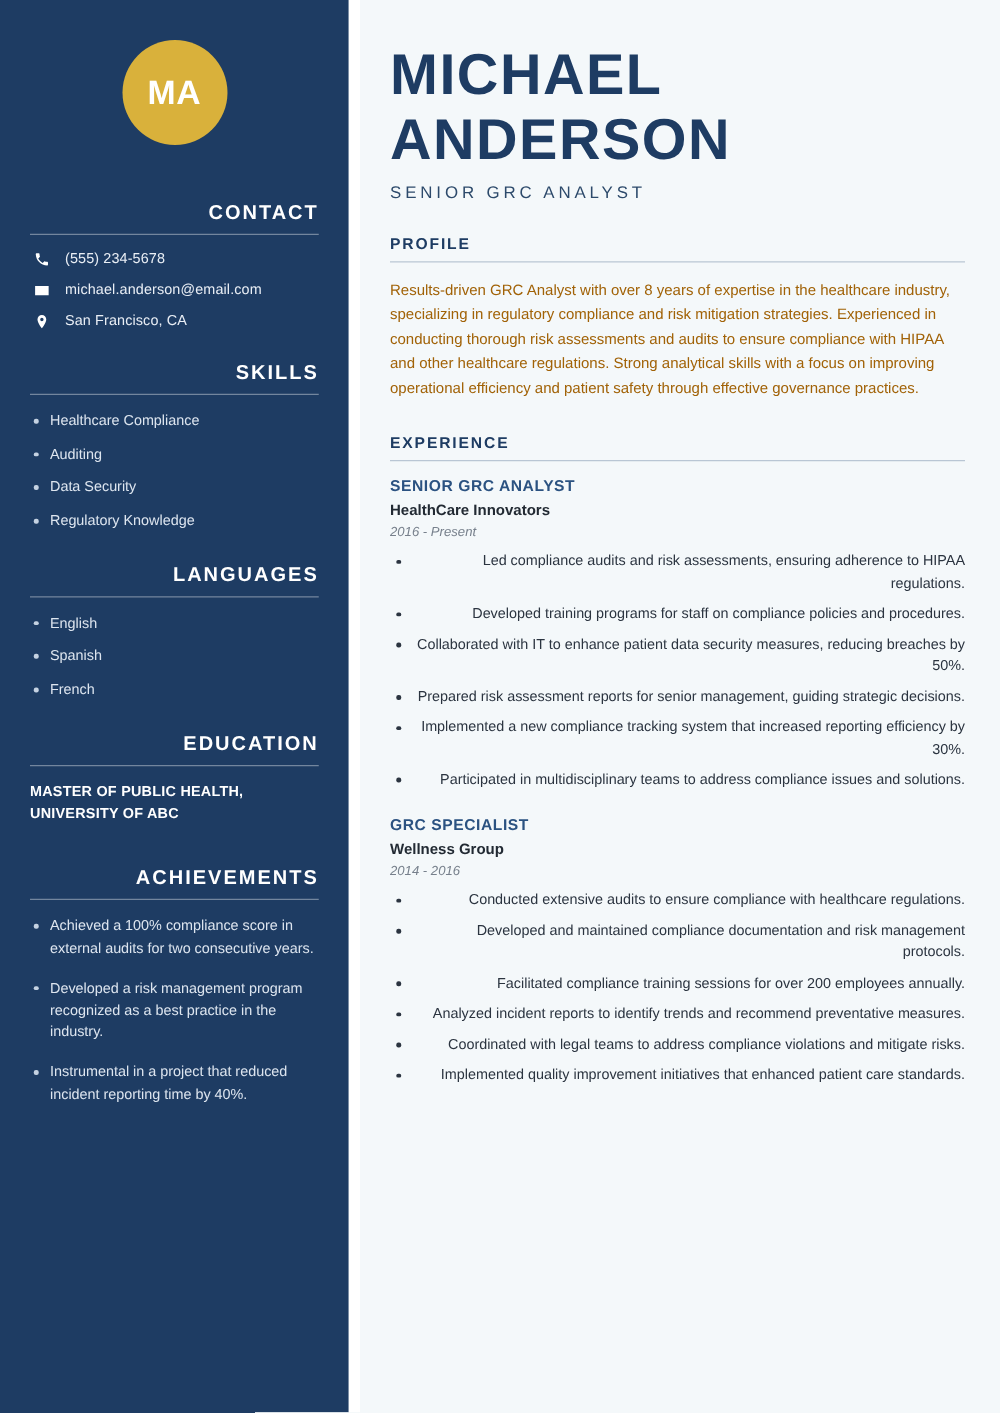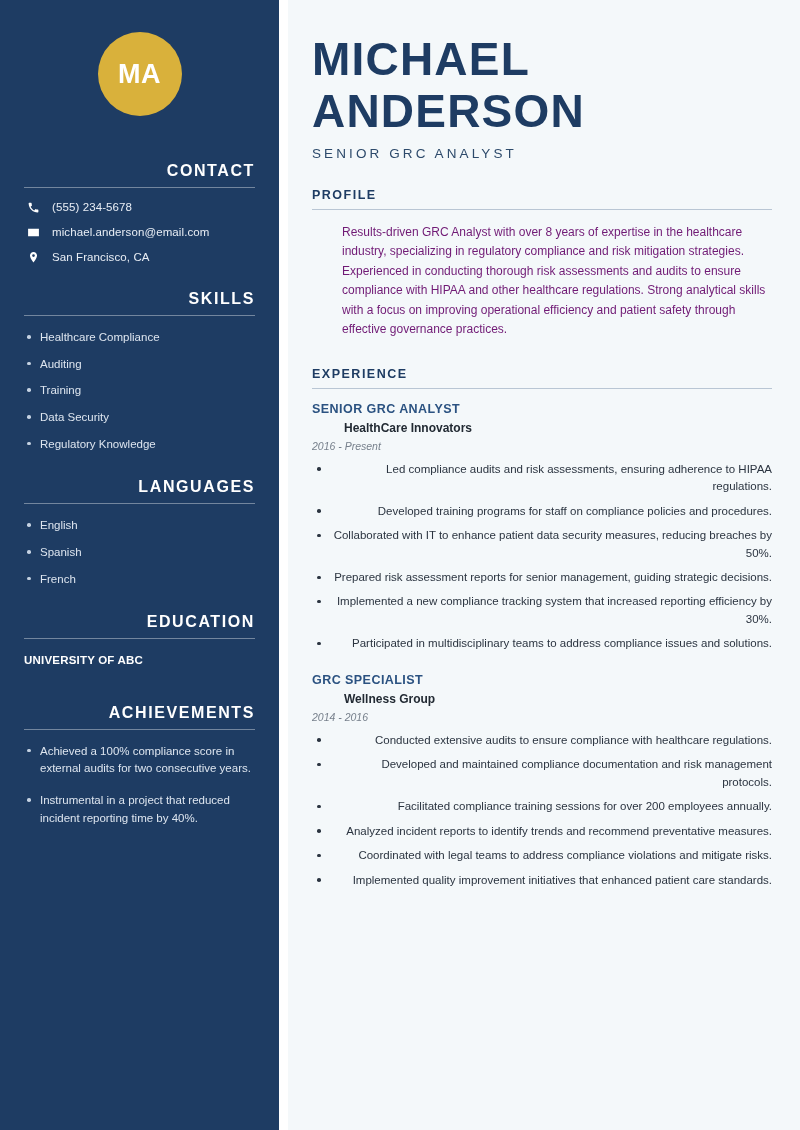--- a/index.html
+++ b/index.html
@@ -172,41 +172,39 @@
 
   .main-rule {
     height: 1px;
     background: #b9c6d4;
     margin-bottom: 13px;
   }
 
   .profile-text {
     font-size: 12px;
     line-height: 1.62;
-    color: #701a75;
-    margin-left: 30px;
+    color: #a16207;
   }
 
   .job { margin-bottom: 20px; }
   .job:last-child { margin-bottom: 0; }
 
   .job-title {
     font-size: 12.5px;
     font-weight: bold;
     color: #2b5281;
     letter-spacing: 0.45px;
     margin-bottom: 5px;
   }
 
   .job-company {
     font-size: 12px;
     font-weight: bold;
     color: #222a33;
     margin-bottom: 5px;
-    margin-left: 32px;
   }
 
   .job-dates {
     font-size: 10.5px;
     font-style: italic;
     color: #77808c;
     margin-bottom: 9px;
   }
 
   .job-list { list-style: none; text-align: right; }
@@ -272,47 +270,48 @@
         <span class="contact-text">San Francisco, CA</span>
       </div>
     </section>
 
     <section class="side-section">
       <div class="side-heading">SKILLS</div>
       <div class="side-rule"></div>
       <ul class="side-list tight">
         <li>Healthcare Compliance</li>
         <li>Auditing</li>
-        <li>Training</li>
         <li>Data Security</li>
         <li>Regulatory Knowledge</li>
       </ul>
     </section>
 
     <section class="side-section">
       <div class="side-heading">LANGUAGES</div>
       <div class="side-rule"></div>
       <ul class="side-list tight">
         <li>English</li>
         <li>Spanish</li>
         <li>French</li>
       </ul>
     </section>
 
     <section class="side-section">
       <div class="side-heading">EDUCATION</div>
       <div class="side-rule"></div>
+      <div class="edu-line">MASTER OF PUBLIC HEALTH,</div>
       <div class="edu-line">UNIVERSITY OF ABC</div>
     </section>
 
     <section class="side-section" style="margin-top:34px">
       <div class="side-heading">ACHIEVEMENTS</div>
       <div class="side-rule"></div>
       <ul class="side-list achv-list">
         <li>Achieved a 100% compliance score in external audits for two consecutive years.</li>
+        <li>Developed a risk management program recognized as a best practice in the industry.</li>
         <li>Instrumental in a project that reduced incident reporting time by 40%.</li>
       </ul>
     </section>
 
   </aside>
 
   <div class="gap-strip"></div>
 
   <main class="main">
 

